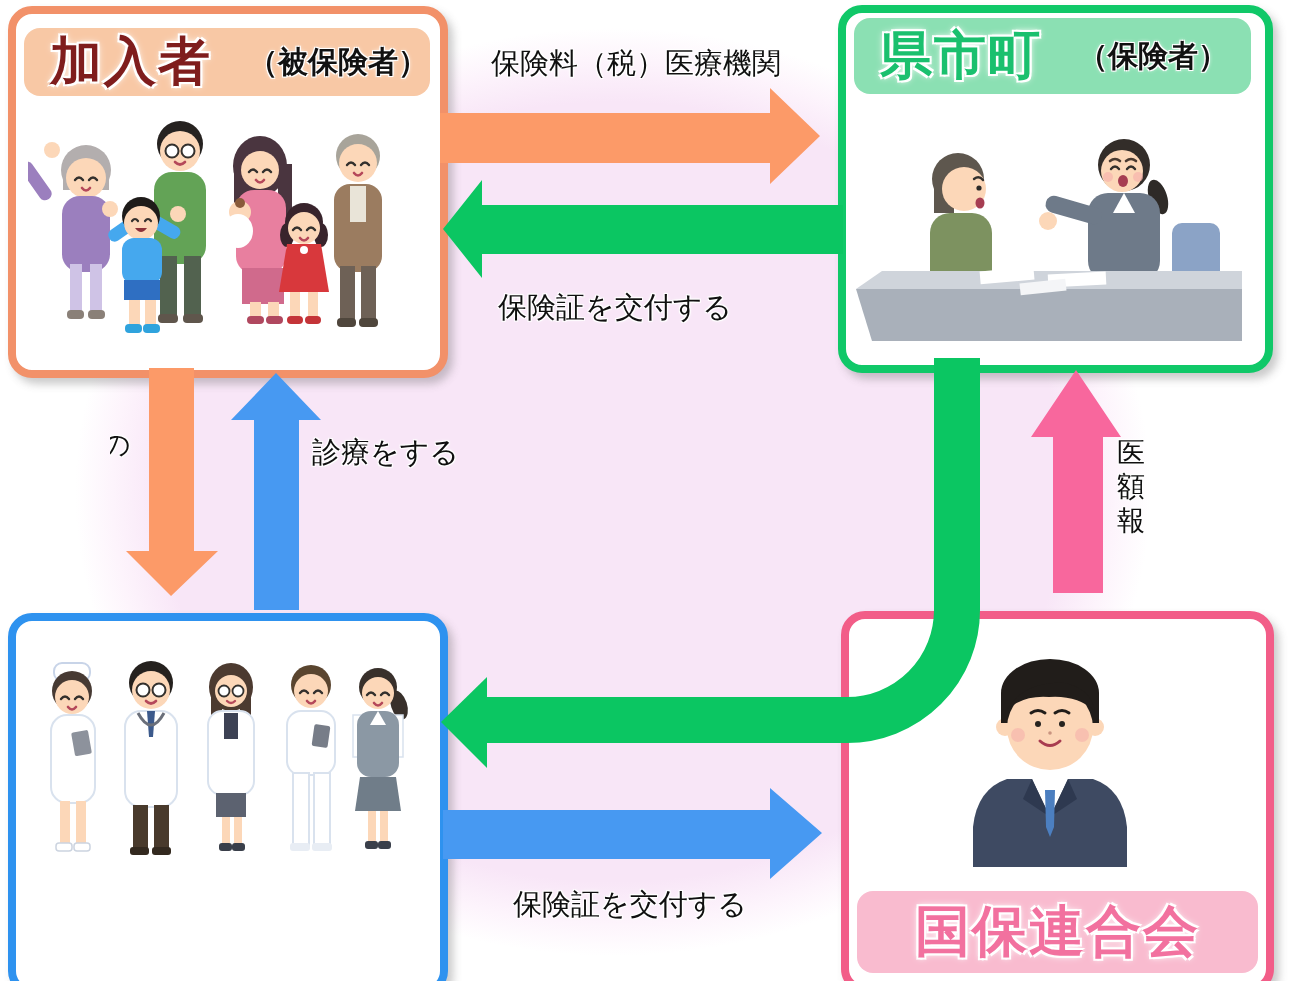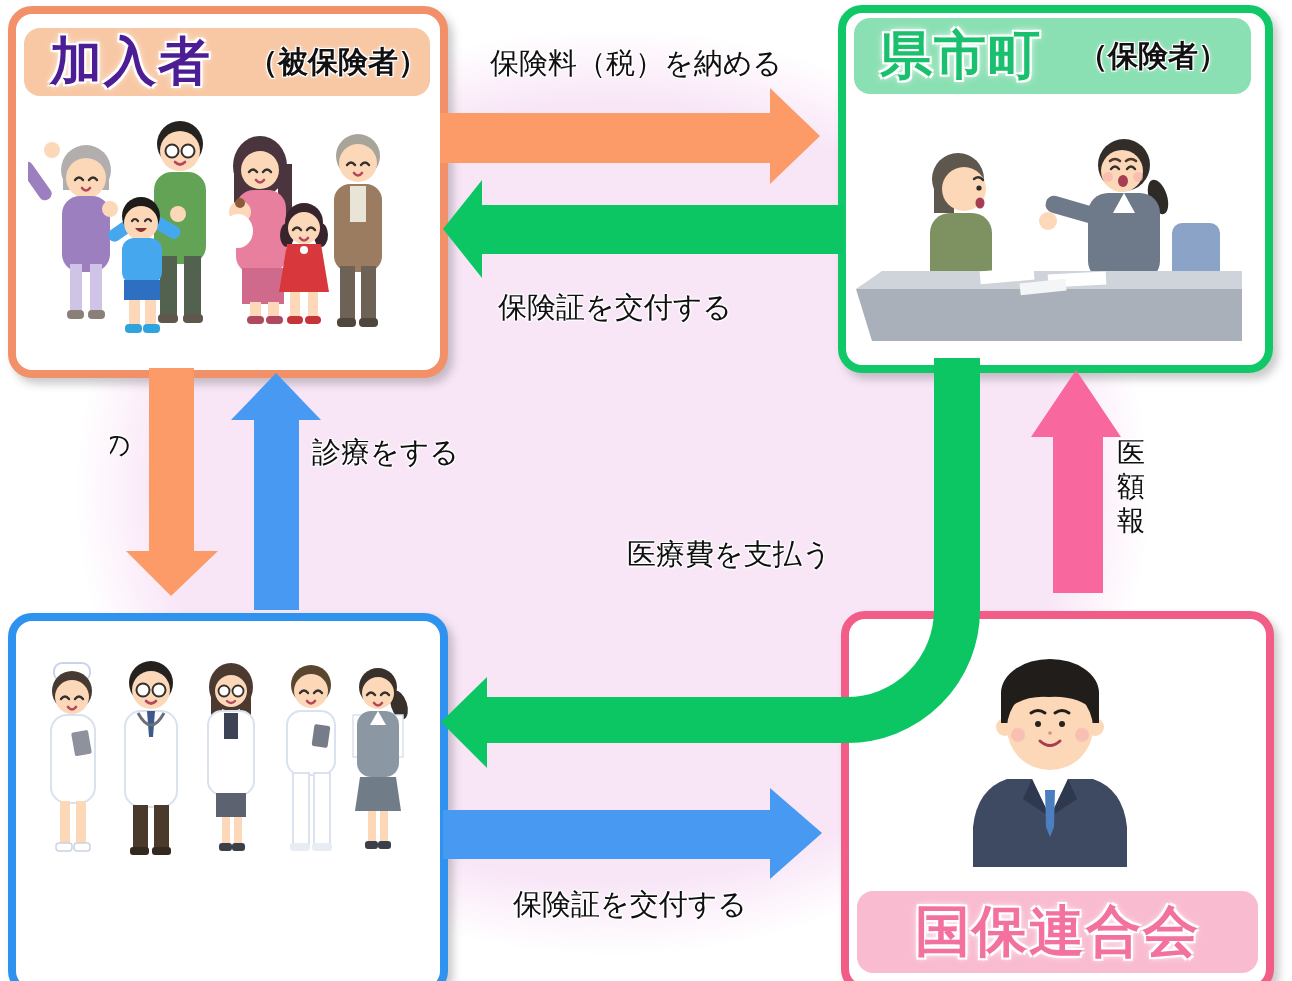--- a/index.html
+++ b/index.html
@@ -22,21 +22,21 @@
   .band{position:absolute;border-radius:16px;display:flex;align-items:center;
         padding-left:26px;gap:12px;white-space:nowrap;}
   .band.center{justify-content:center;padding-left:0;}
   .box-insured  .band{left:8px;right:10px;top:14px;height:68px;background:#f8c8a5;}
   .box-insurer  .band{left:8px;right:14px;top:5px;height:76px;background:#8be0b3;}
   .box-medical  .band{left:8px;right:8px;bottom:14px;height:80px;background:#a7d3f8;}
   .box-federation .band{left:8px;right:8px;bottom:12px;height:82px;background:#f9bbcf;}
 
   .box-title{font-weight:bold;font-size:52px;letter-spacing:2px;
     text-shadow:-2px -2px 0 #fff,2px -2px 0 #fff,-2px 2px 0 #fff,2px 2px 0 #fff,0 0 5px #fff,0 0 8px #fff;}
-  .box-insured  .box-title{color:#4c1d95;}
+  .box-insured  .box-title{color:#7f1d1d;}
   .box-insurer  .box-title{color:#1ac06e;text-align:right;}
   .box-medical  .box-title{color:#55a2f2;font-size:54px;}
   .box-federation .box-title{color:#f2719f;font-size:55px;}
   .box-subtitle{font-weight:600;font-size:30px;color:#111;
     text-shadow:-1px -1px 0 #fff,1px -1px 0 #fff,-1px 1px 0 #fff,1px 1px 0 #fff,0 0 4px #fff;margin-left:24px;}
 
   .illust{position:absolute;}
 
   
   #arrow-layer{position:absolute;left:0;top:0;z-index:30;pointer-events:none;}
@@ -318,28 +318,27 @@
     <polygon points="440,113 770,113 770,88 820,136 770,184 770,163 440,163" fill="#fc9a68"></polygon>
     <polygon points="843,205 482,205 482,180 443,229 482,278 482,254 843,254" fill="#0bc662"></polygon>
     <polygon points="149,368 194,368 194,551 218,551 171,596 126,551 149,551" fill="#fc9a68"></polygon>
     <polygon points="254,610 254,420 231,420 276,373 321,420 299,420 299,610" fill="#4799f2"></polygon>
     <path d="M 957 358 L 957 610 A 110 110 0 0 1 847 720 L 487 720" fill="none" stroke-width="46" stroke="#0bc662"></path>
     <polygon points="487,677 487,768 441,722" fill="#0bc662"></polygon>
     <polygon points="443,810 770,810 770,788 822,833 770,879 770,859 443,859" fill="#4799f2"></polygon>
     <polygon points="1053,593 1053,437 1031,437 1076,370 1121,437 1103,437 1103,593" fill="#f8679d"></polygon>
   </svg>
 
-  <div class="lbl center" id="lbl-pay">保険料（税）を納める</div>
+  <div class="lbl center" id="lbl-pay">保険料（税）医療機関</div>
   <div class="lbl center" id="lbl-issue">保険証を交付する</div>
   <div class="lbl" id="lbl-present-partial">
     <span>の</span>
   </div>
   <div class="lbl" id="lbl-treat">診療をする</div>
   <div class="lbl" id="lbl-payvia">
-    <div>医療費を支払う</div>
   </div>
   <div class="lbl" id="lbl-report-partial">
     <div>医</div>
     <div>額</div>
     <div>報</div>
   </div>
   <div class="lbl center" id="lbl-claim">保険証を交付する</div>
 
 </div>
 

